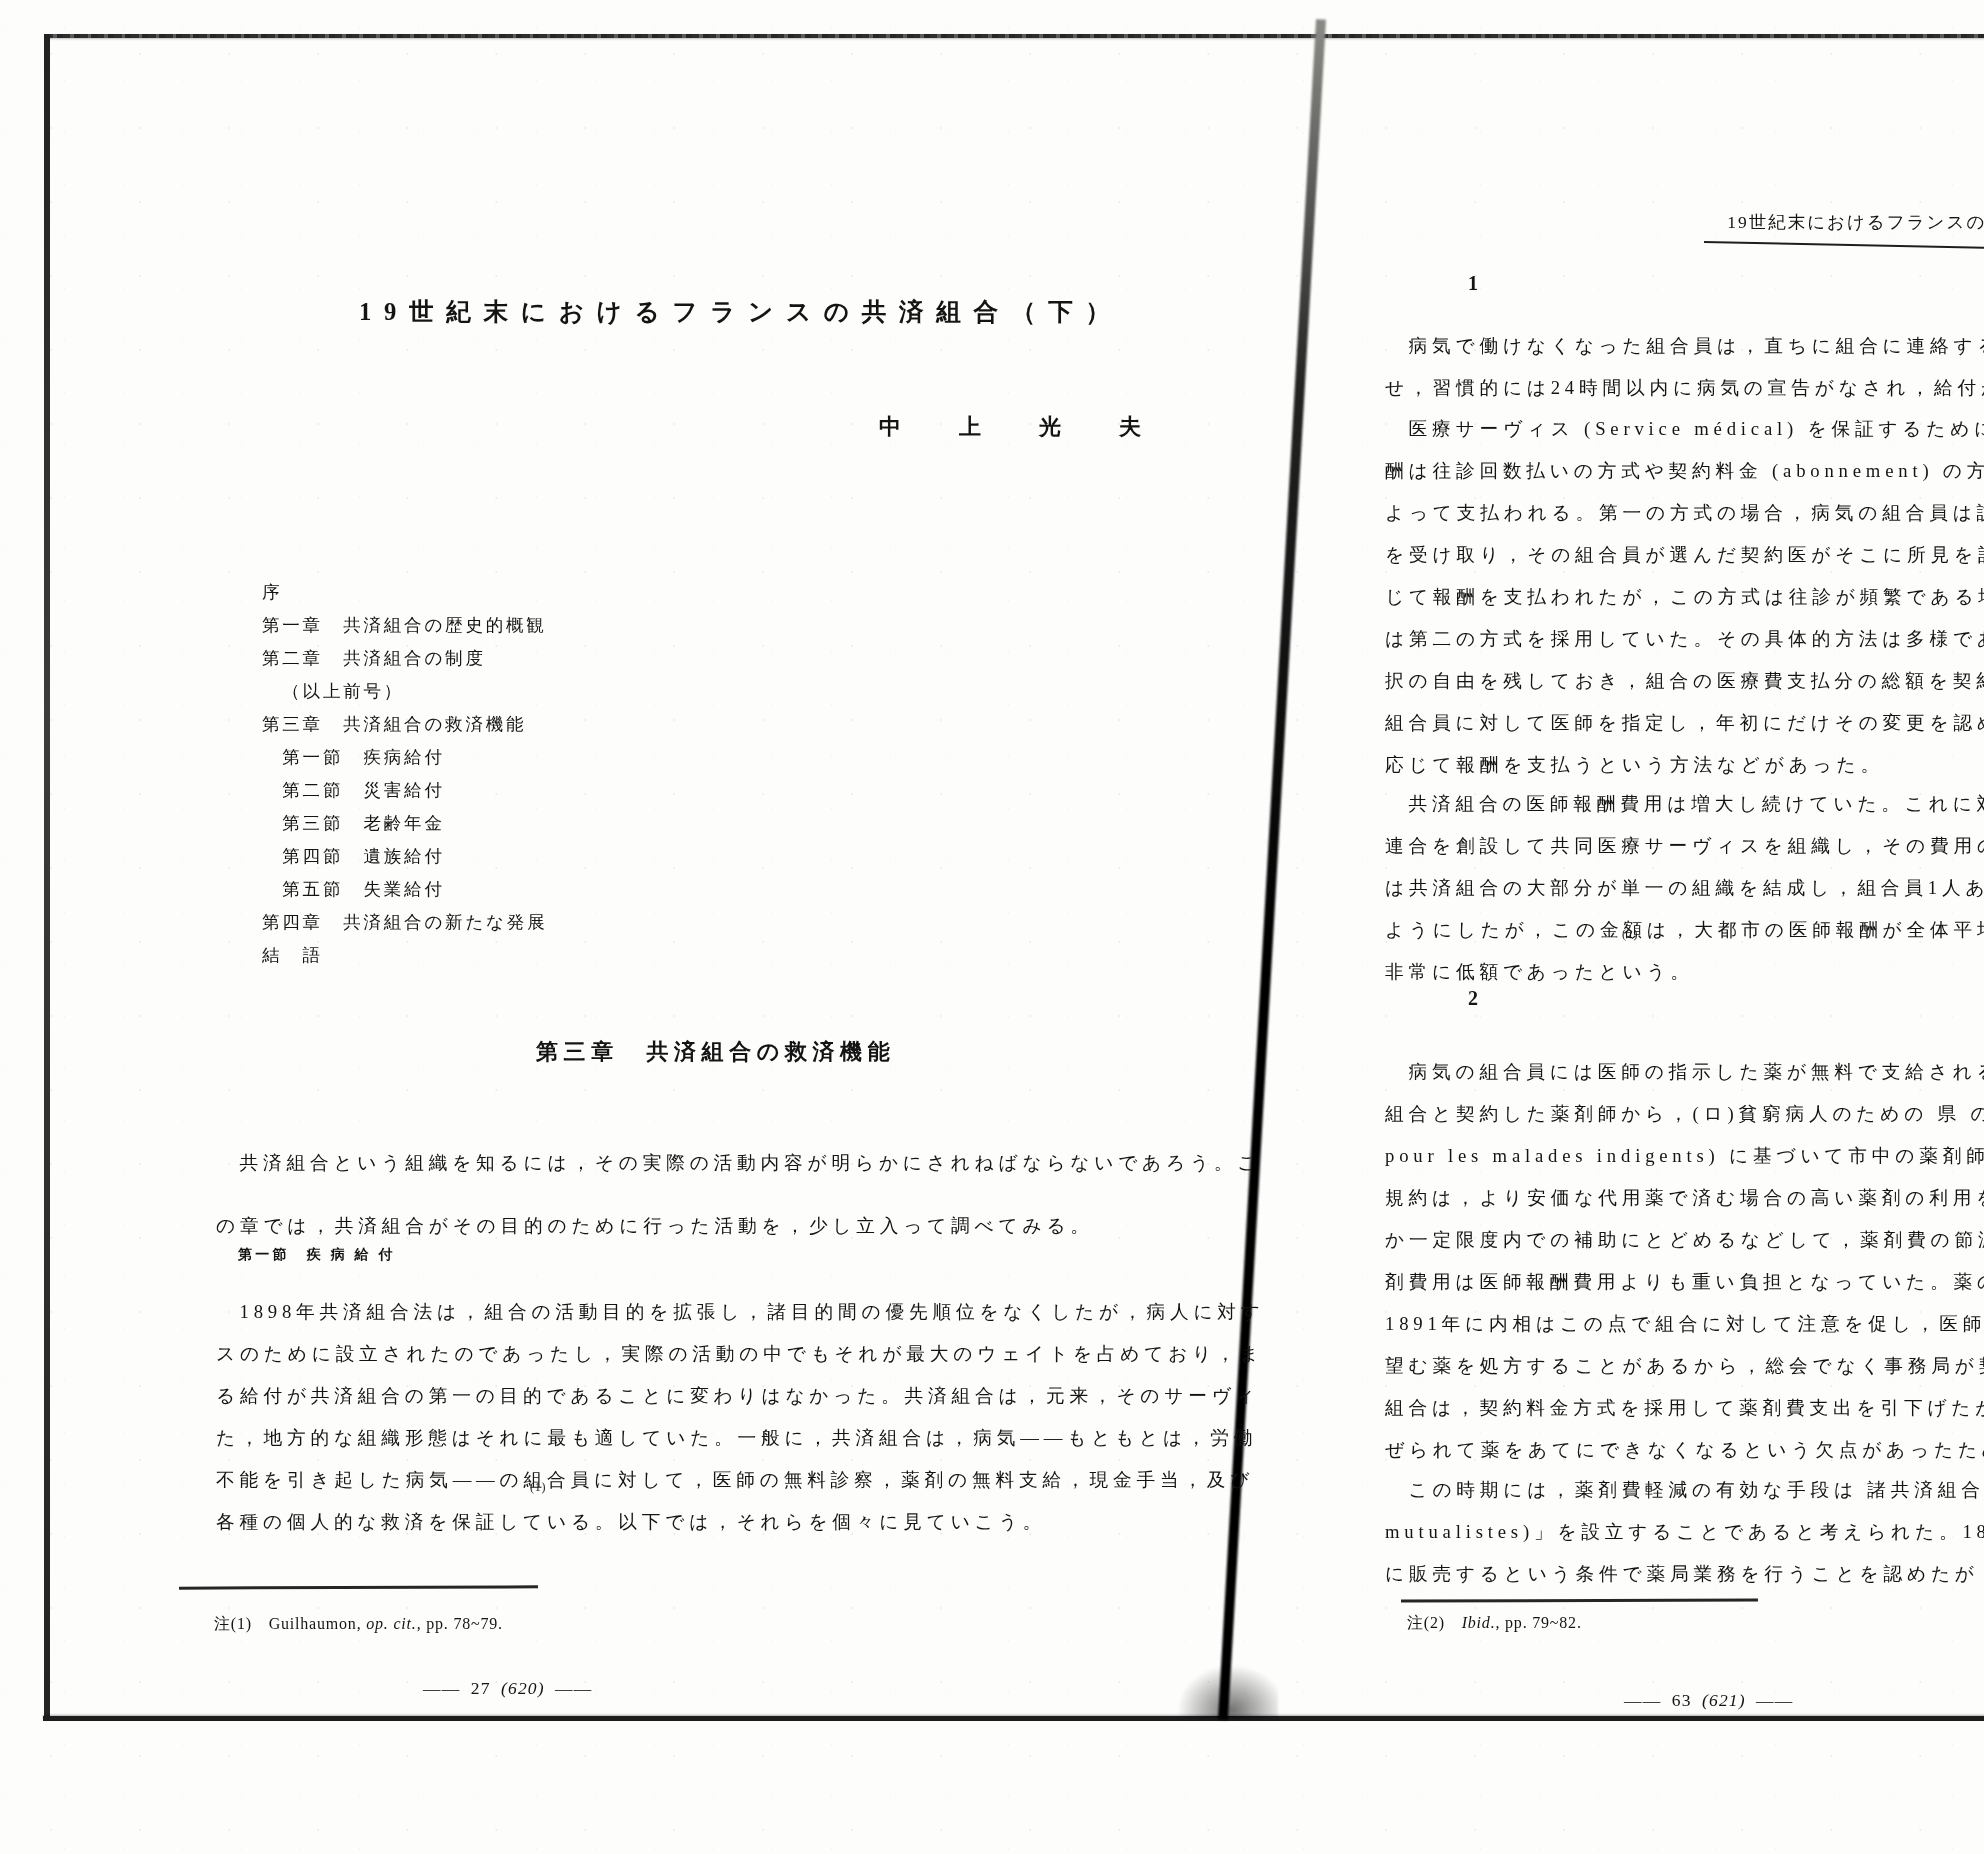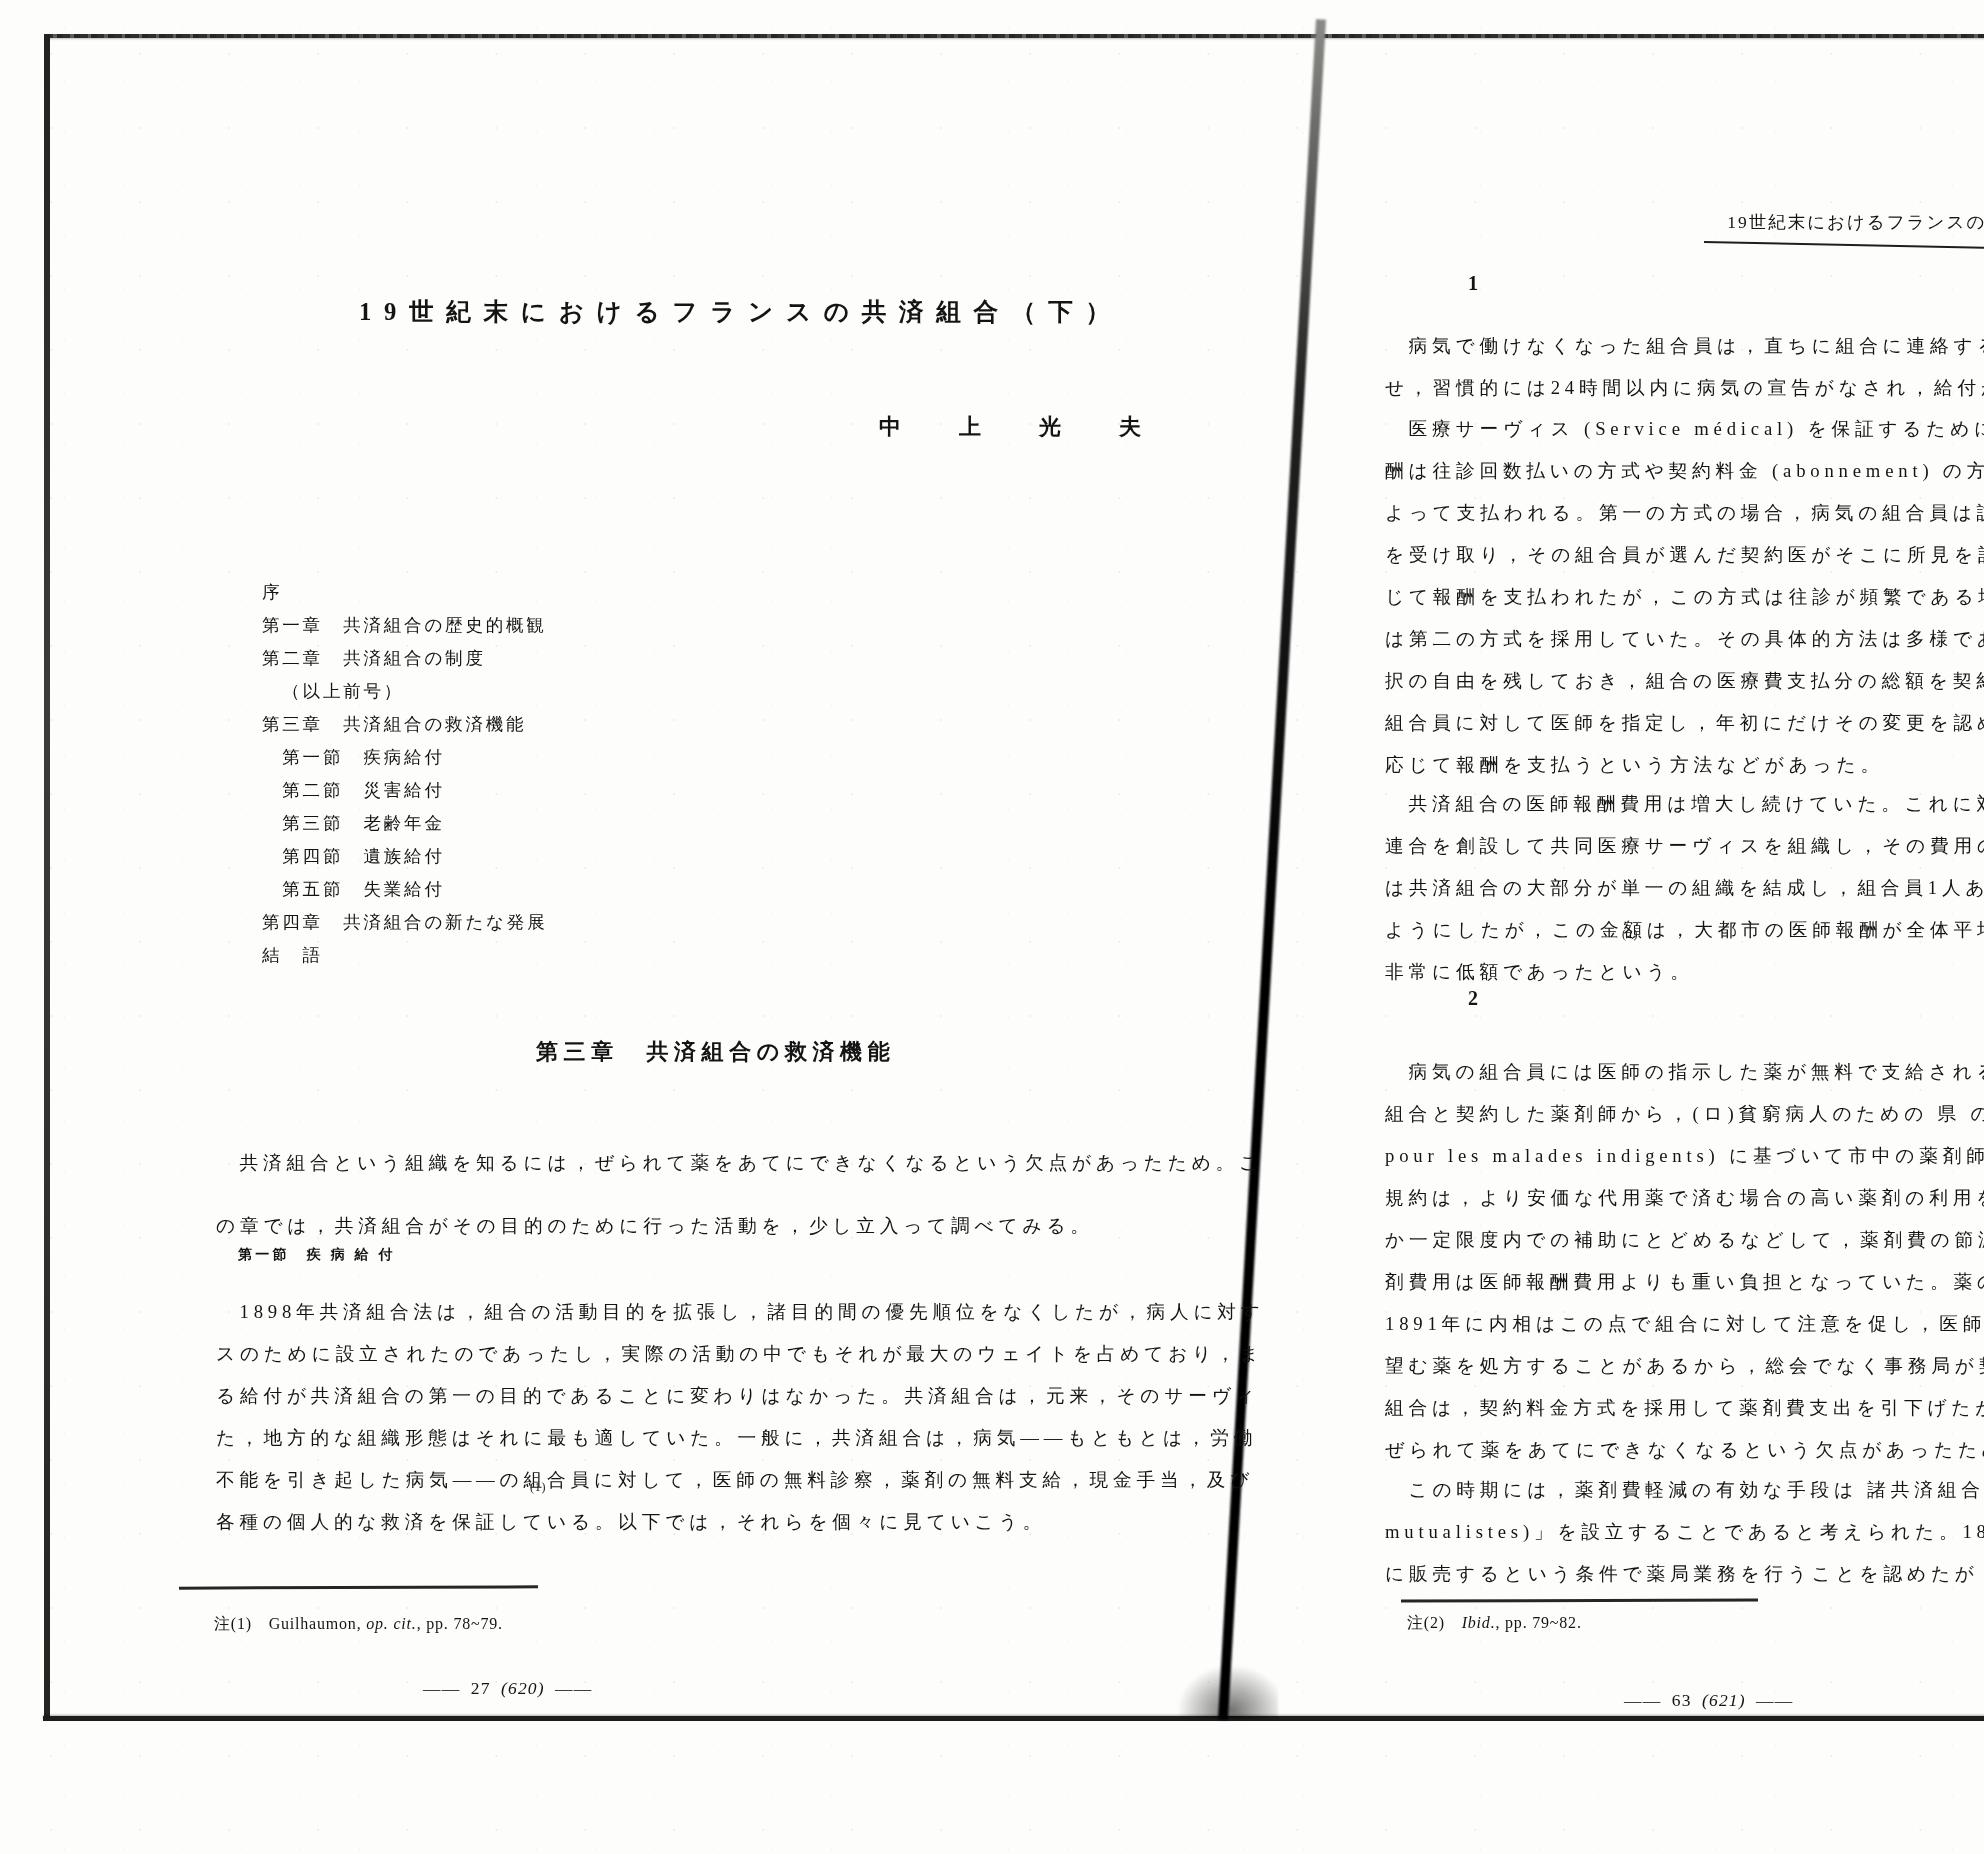--- a/index.html
+++ b/index.html
@@ -81,21 +81,21 @@
         <div class="line">　第三節　老齢年金</div>
         <div class="line">　第四節　遺族給付</div>
         <div class="line">　第五節　失業給付</div>
         <div class="line">第四章　共済組合の新たな発展</div>
         <div class="line">結　語</div>
       </nav>
 
     <h2 class="abs chapter" style="left:536px;top:1037px;">第三章　共済組合の救済機能</h2>
 
     <div class="abs para airy" style="left:216px;top:1131px;width:1024px;">
-        <div class="line">　共済組合という組織を知るには，ぜられて薬をあてにできなくなるという欠点があったため。こ</div>
+        <div class="line">　共済組合という組織を知るには，その実際の活動内容が明らかにされねばならないであろう。こ</div>
         <div class="line">の章では，共済組合がその目的のために行った活動を，少し立入って調べてみる。</div>
       </div>
 
     <h3 class="abs sect" style="left:238px;top:1246px;">第一節　疾 病 給 付</h3>
 
     <div class="abs para" style="left:216px;top:1291px;width:1024px;">
         <div class="line">　1898年共済組合法は，組合の活動目的を拡張し，諸目的間の優先順位をなくしたが，病人に対す</div>
         <div class="line">スのために設立されたのであったし，実際の活動の中でもそれが最大のウェイトを占めており，ま</div>
         <div class="line">る給付が共済組合の第一の目的であることに変わりはなかった。共済組合は，元来，そのサーヴィ</div>
         <div class="line">た，地方的な組織形態はそれに最も適していた。一般に，共済組合は，病気——もともとは，労働</div>

